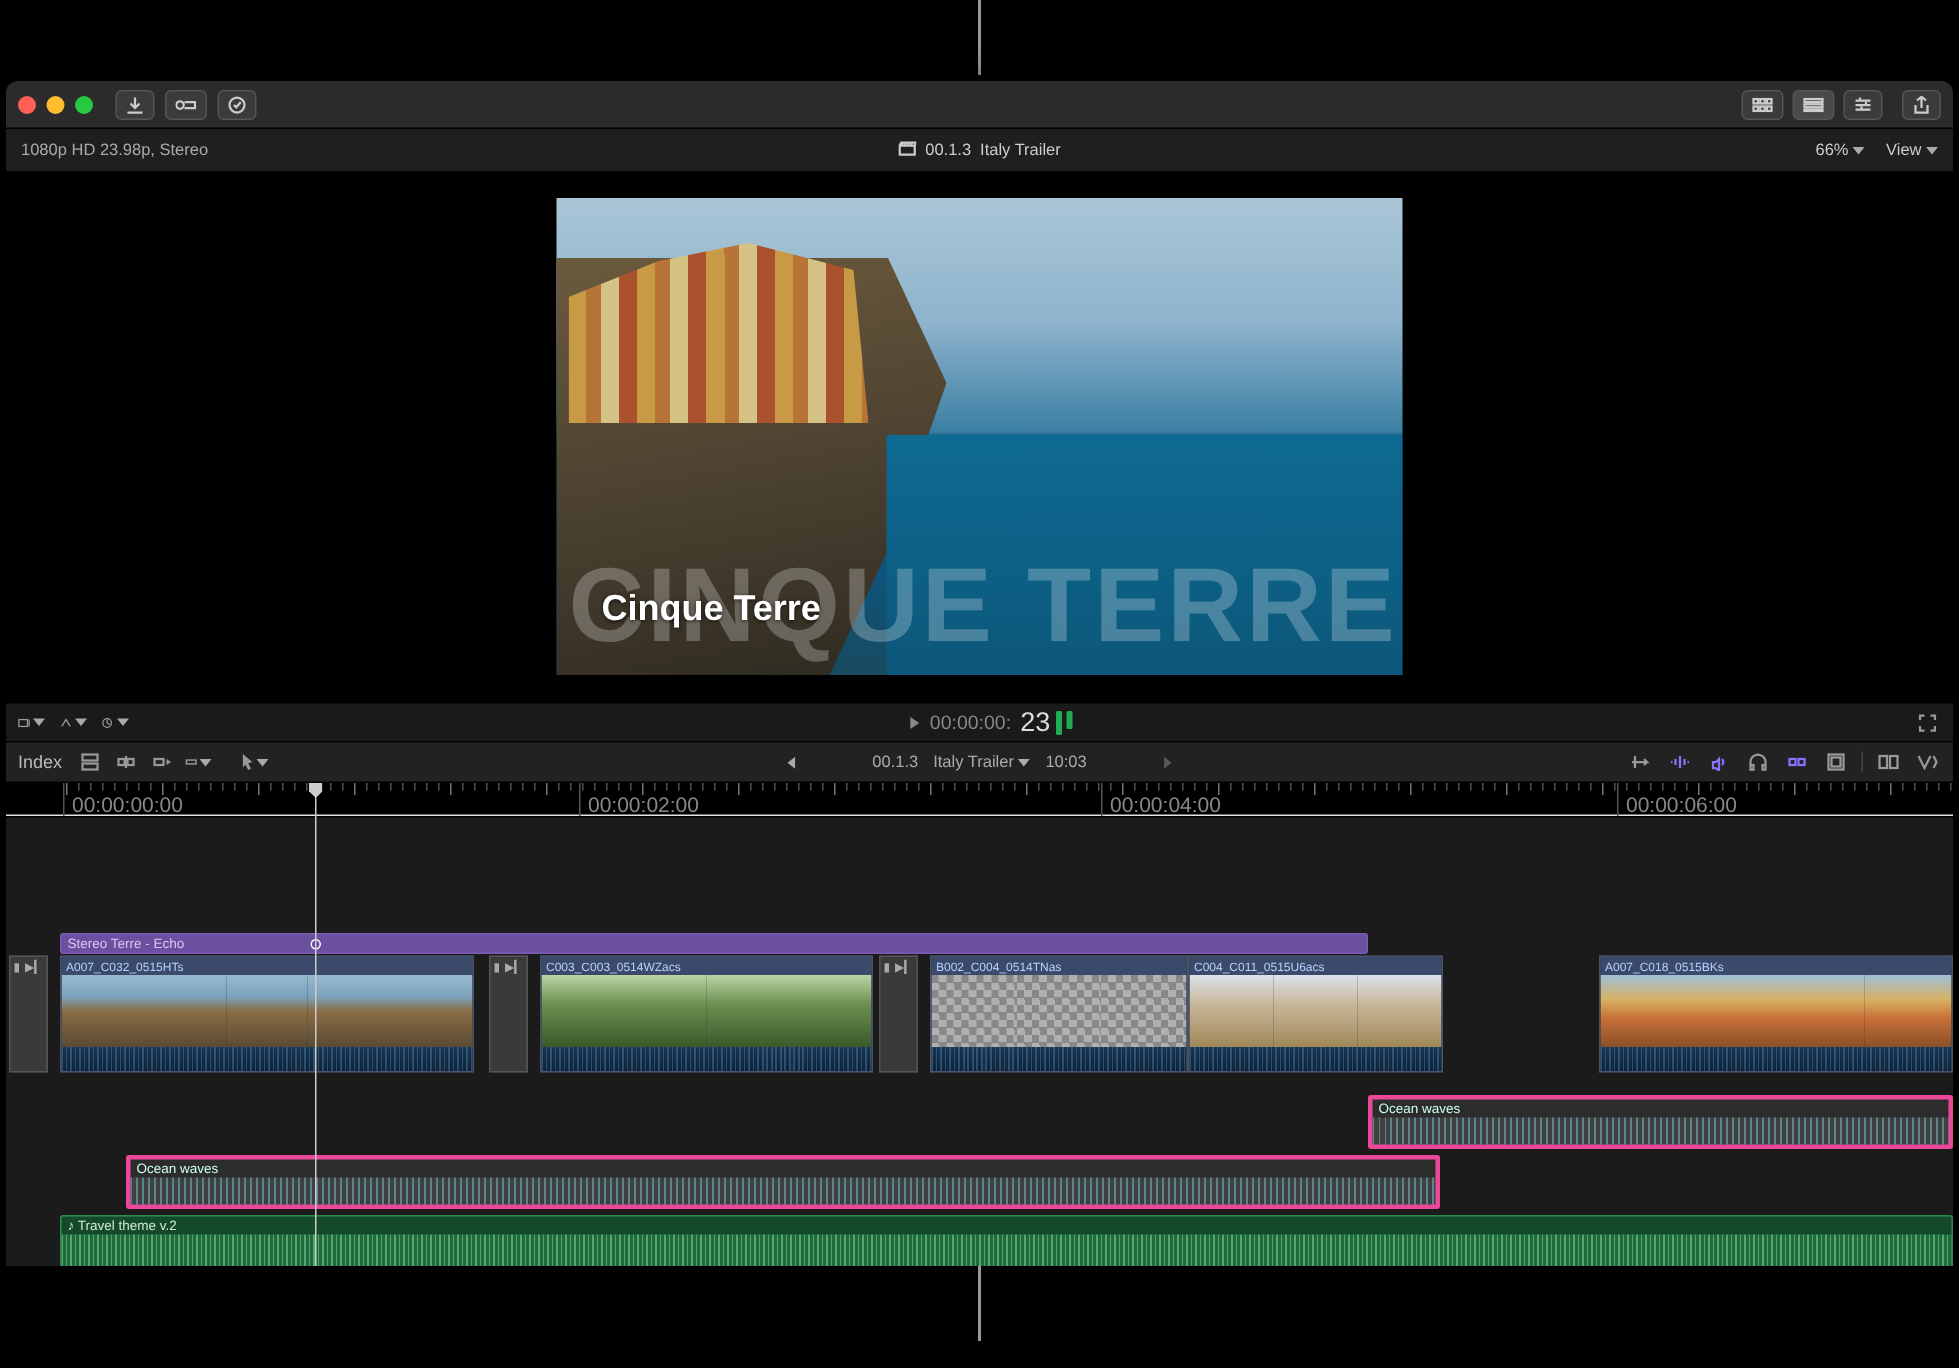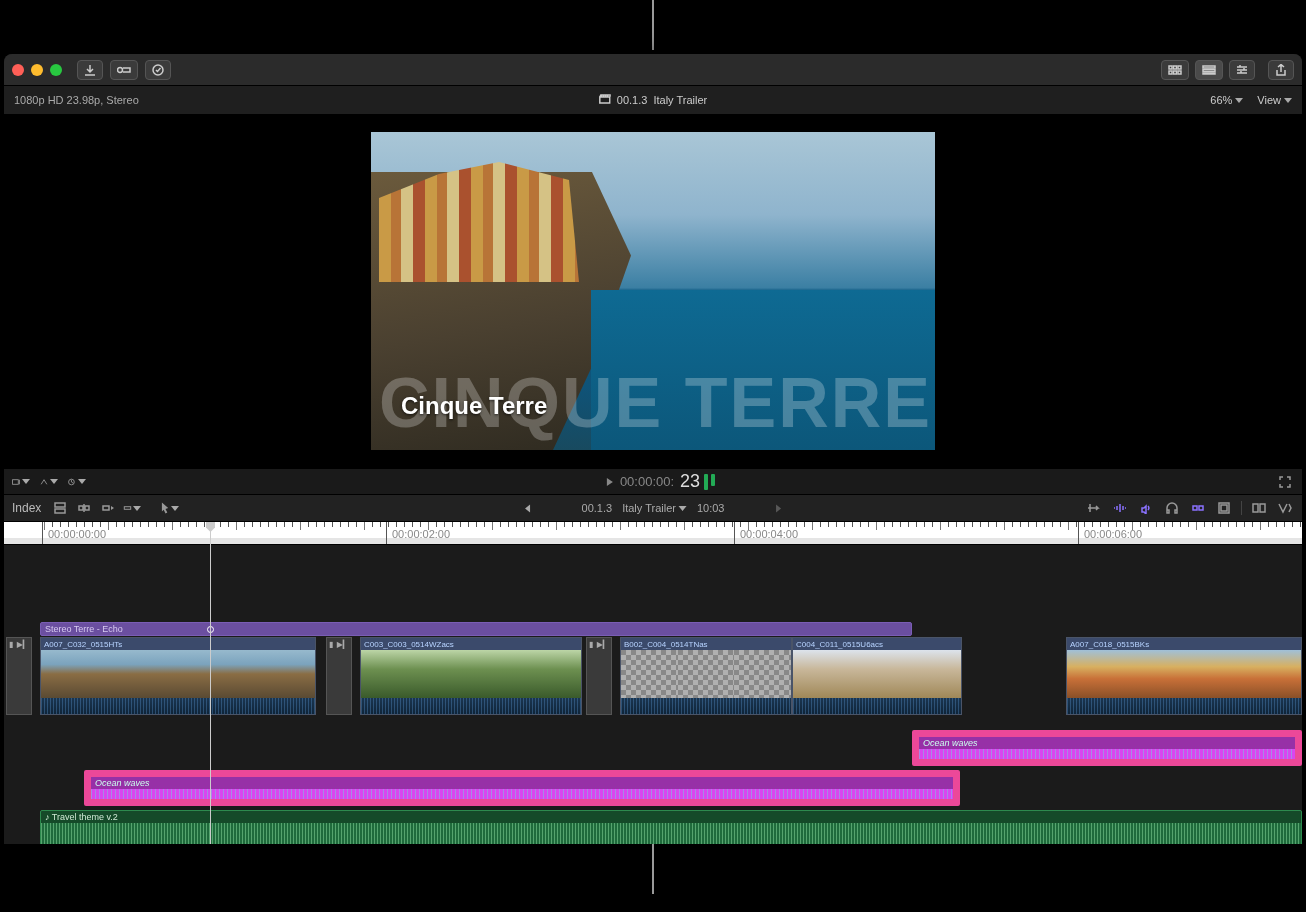--- a/index.html
+++ b/index.html
@@ -51,21 +51,21 @@
 
 .tl-header { height:28px; background:#222; border-top:1px solid #000; border-bottom:1px solid #000; display:flex; align-items:center; padding:0 8px; gap:10px; position:relative;}
 .tl-header .idx { color:#bbb; font-size:12px;}
 .tl-header .btns { display:flex; gap:6px;}
 .tl-header .center { position:absolute; left:50%; transform:translateX(-50%); display:flex; align-items:center; gap:10px; color:#aaa; font-size:11px;}
 .tl-header .right-tools { margin-left:auto; display:flex; gap:8px; align-items:center;}
 .iconbtn { width:18px; height:18px; display:flex; align-items:center; justify-content:center; color:#999;}
 .iconbtn.purple{color:#8a72ff;}
 
 
-.ruler { height:22px; background:#ffffff; border-bottom:6px solid #e5e5e5; position:relative; font-size:11px; color:#888;}
+.ruler { height:22px; background:#000000; border-bottom:1px solid #e5e5e5; position:relative; font-size:14px; color:#888;}
 .ruler .tick { position:absolute; top:0; width:1px; height:5px; background:#555;}
 .ruler .major{height:8px;background:#777;}
 .ruler .label{position:absolute; top:6px; }
 
 
 .tl-body { position:relative; background:#1b1b1b; height:300px; overflow:hidden;}
 .tl-body::before{content:"";position:absolute;top:0;left:0;right:0;height:1px;background:#000;}
 .playhead { position:absolute; top:0; bottom:0; width:1px; background:#ccc; z-index:50;}
 .playhead::before{content:"";position:absolute;top:-11px;left:-4px;width:9px;height:11px;background:#ccc;clip-path:polygon(0 0,100% 0,100% 60%,50% 100%,0 60%);}
 .purple-bar { position:absolute; top:78px; height:14px; background:#6b4fa0; border:1px solid #7a5db5; border-radius:2px; color:#d6c9f0; font-size:9px; padding:0 4px; display:flex; align-items:center; overflow:hidden;}
@@ -79,21 +79,21 @@
 .clip .thumbs .t { flex:1; min-width:10px;}
 .clip .wave { height:16px; background:linear-gradient(180deg,#1a3550,#0f2438); position:relative;}
 .clip .wave::after{content:"";position:absolute;inset:0;background:repeating-linear-gradient(90deg,rgba(90,150,210,.7) 0 1px,transparent 1px 3px);opacity:.5;}
 .trans { position:absolute; top:93px; height:78px; width:26px; background:#3a3a3a; border:1px solid #555;}
 .trans .icons{position:absolute;top:2px;left:2px;right:2px;display:flex;justify-content:space-between;color:#aaa;font-size:8px;}
 
 
 .audio-clip { position:absolute; height:36px; border-radius:2px; overflow:hidden;}
 .audio-clip .lbl { height:12px; background:rgba(0,0,0,.3); font-size:9px; color:#cfe; padding:0 4px; display:flex; align-items:center;}
 .audio-clip .awave{height:24px; position:relative;}
-.audio-clip.teal{background:#d946ef;border:7px solid #ec4899;font-style:italic;}
+.audio-clip.teal{background:#404040;border:3px solid #ec4899;}
 .audio-clip.teal .awave::after{content:"";position:absolute;inset:0;background:repeating-linear-gradient(90deg,rgba(120,200,220,.5) 0 1px,transparent 1px 4px);}
 .audio-clip.green{background:#1f6b3c;border:1px solid #2d8a4e;}
 .audio-clip.green .lbl{color:#cfe8d4;}
 .audio-clip.green .awave::after{content:"";position:absolute;inset:0;background:repeating-linear-gradient(90deg,rgba(140,220,160,.5) 0 1px,transparent 1px 3px);}
 
 
 .th-coast{background:linear-gradient(180deg,#97b9cd 0%, #7ba3bd 30%, #8a6d44 50%, #5a4a33 100%);}
 .th-checker{background:
   repeating-conic-gradient(#b0b0b0 0 25%, #888 25% 50%) 0 0/10px 10px;}
 .th-trees{background:linear-gradient(180deg,#bcd5a7 0%, #6d9050 40%, #3a5a2b 100%);}

